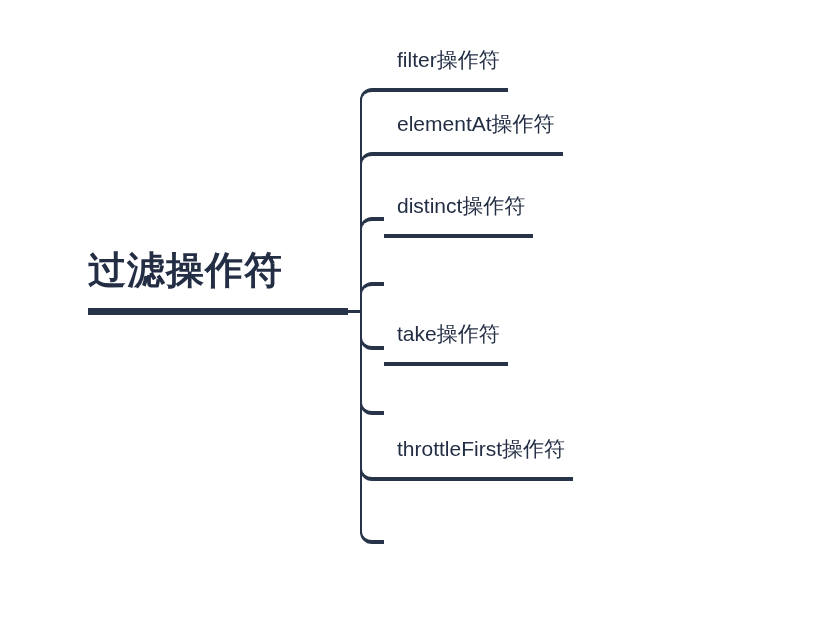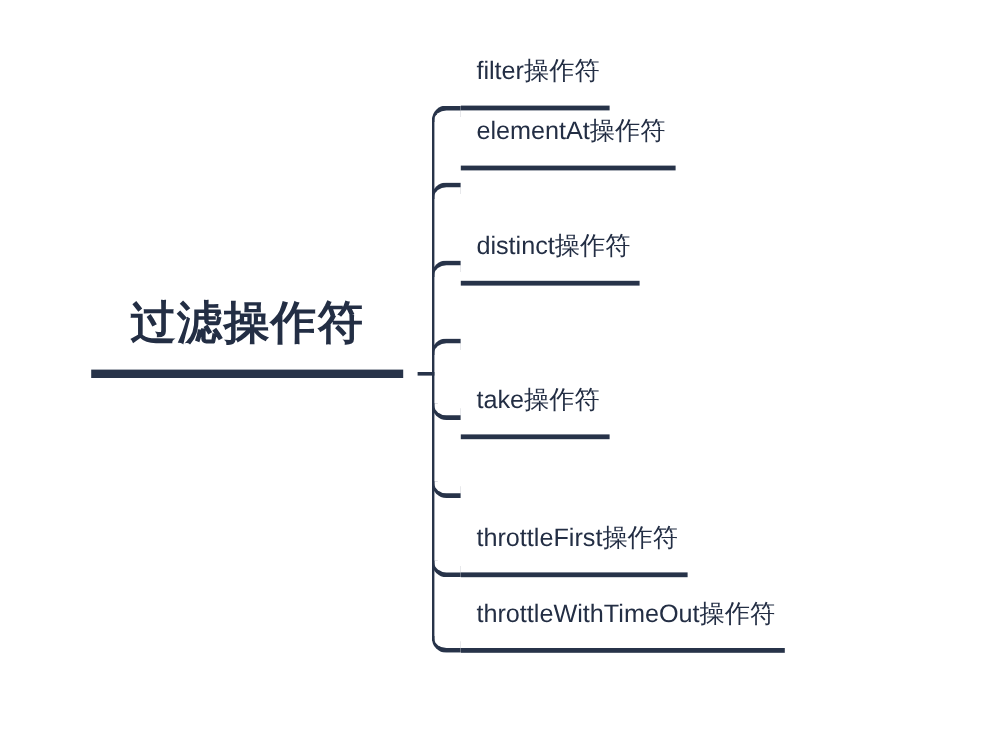--- a/index.html
+++ b/index.html
@@ -12,24 +12,23 @@
     position: relative;
     width: 824px;
     height: 617px;
     background: #ffffff;
     overflow: hidden;
   }
 
   
   .root-node {
     position: absolute;
-    left: 76px;
+    left: 88px;
     top: 248px;
     width: 260px;
-    text-align: center;
     font-size: 38px;
     line-height: 44px;
     font-weight: bold;
     letter-spacing: 1px;
     color: #232e44;
     padding-bottom: 16px;
     border-bottom: 7px solid #273349;
     cursor: default;
   }
   
@@ -89,21 +88,21 @@
     font-size: 21px;
     line-height: 28px;
     font-weight: normal;
     color: #232e44;
     padding: 0 8px 14px 13px;
     border-bottom: 4px solid #273349;
     white-space: nowrap;
     cursor: default;
   }
   .b0 { top: 46px;  }
-  .b1 { top: 96px; text-align: right; }
+  .b1 { top: 110px; text-align: right; }
   .b2 { top: 192px; }
   .b3 { top: 240px; }
   .b4 { top: 320px; }
   .b5 { top: 369px; }
   .b6 { top: 435px; }
   .b7 { top: 498px; }
 </style>
 </head>
 <body>
 
@@ -133,17 +132,14 @@
   </div>
   <div class="branch b2">
     <span>distinct操作符</span>
   </div>
   <div class="branch b4">
     <span>take操作符</span>
   </div>
   <div class="branch b6">
     <span>throttleFirst操作符</span>
   </div>
-  <div class="branch b7">
-    <span>throttleWithTimeOut操作符</span>
-  </div>
 
 </div>
 
 </body></html>

